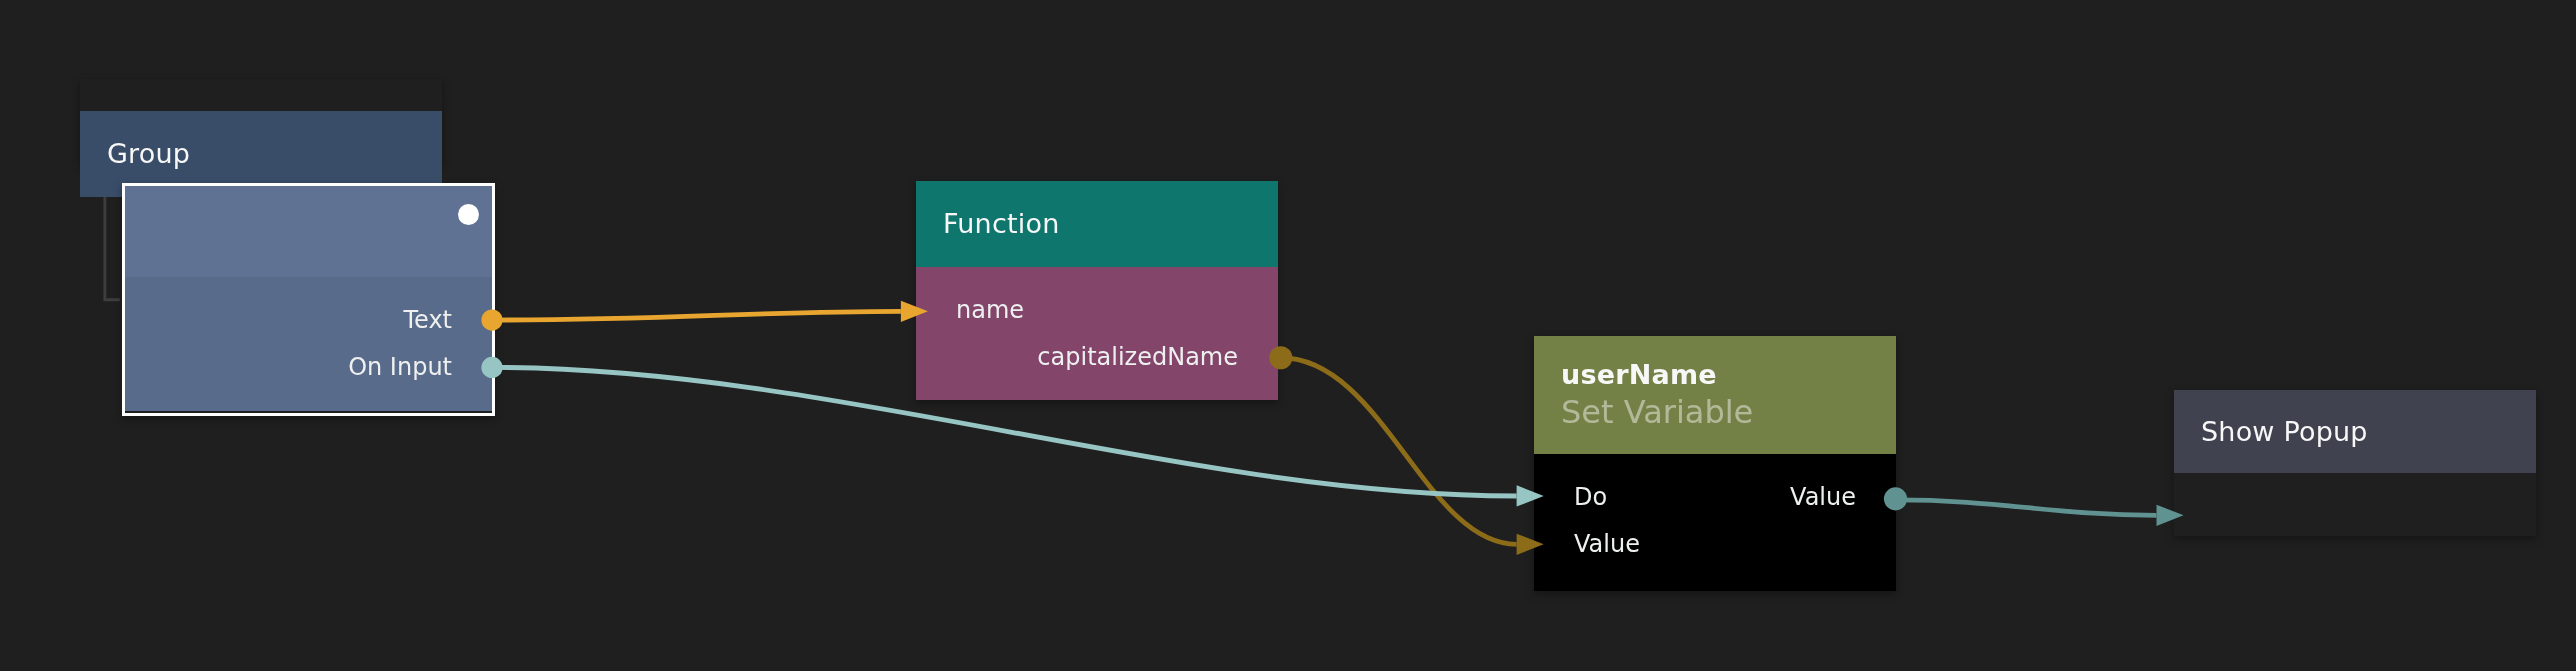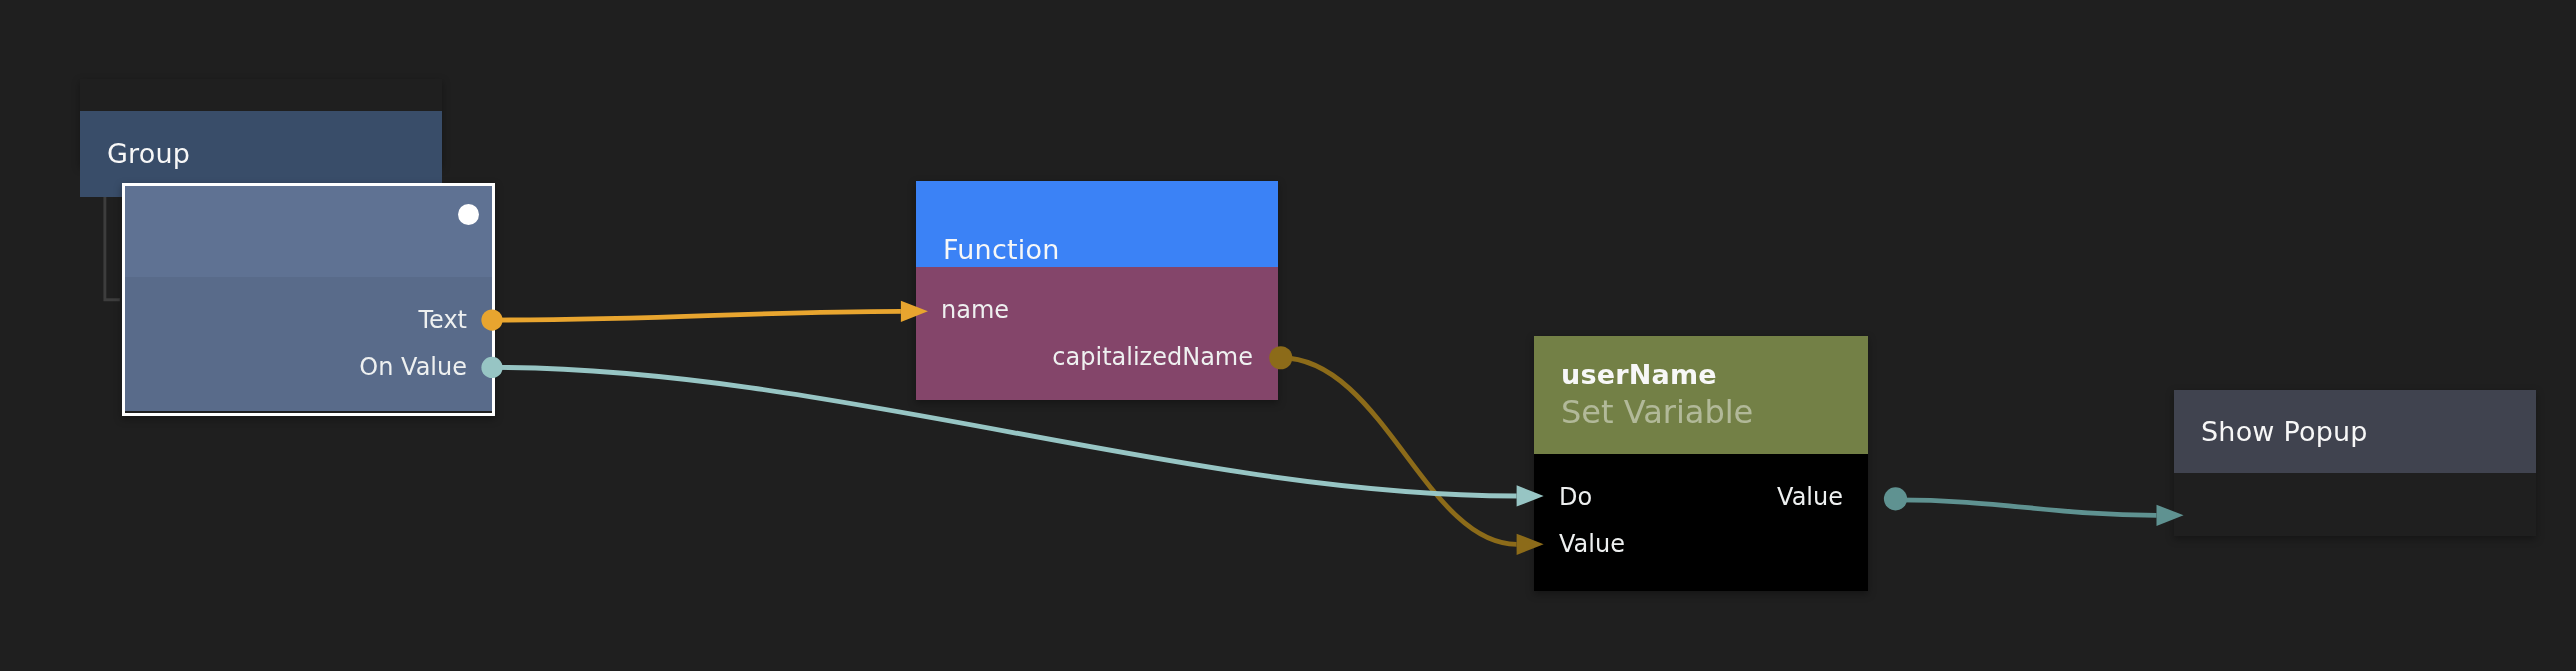--- a/index.html
+++ b/index.html
@@ -53,21 +53,21 @@
     white-space: nowrap;
   }
   .node-body {
     box-sizing: border-box;
     padding-top: 19.3px;
   }
   .port-row {
     height: 47px;
     display: flex;
     align-items: center;
-    padding: 0 25px;
+    padding: 0 40px;
   }
   .port-row.out { justify-content: flex-end; }
   .port-row.both { justify-content: space-between; }
   .port-label {
     font-size: 24px;
     color: #eef0f0;
     white-space: nowrap;
   }
   .status-dot {
     position: absolute;
@@ -98,40 +98,40 @@
 
   <div class="node selected" style="left:122px; top:183px; width:373px; height:233px;">
     <div class="node-header" style="height: 91px; background: rgb(95, 114, 147);">
       <span class="status-dot"></span>
     </div>
     <div class="node-body" style="height: 134px; background: rgb(89, 107, 138);">
       <div class="port-row out">
         <span class="port-label">Text</span>
       </div>
       <div class="port-row out">
-        <span class="port-label">On Value</span>
+        <span class="port-label">On Input</span>
       </div>
     </div>
   </div>
 
   <div class="node" style="left:916px; top:181px; width:362px; height:219px;">
-    <div class="node-header" style="height: 86px; background: #3b82f6; justify-content: flex-end;">
+    <div class="node-header" style="height: 86px; background: #0f766e;">
       <span class="node-title">Function</span>
     </div>
     <div class="node-body" style="height: 133px; background: rgb(132, 69, 106);">
       <div class="port-row">
         <span class="port-label">name</span>
       </div>
       <div class="port-row out">
         <span class="port-label">capitalizedName</span>
       </div>
     </div>
   </div>
 
-  <div class="node" style="left:1534px; top:336px; width:334px; height:255px;">
+  <div class="node" style="left:1534px; top:336px; width:362px; height:255px;">
     <div class="node-header" style="height: 118px; background: rgb(115, 128, 70);">
       <span class="node-title strong">userName</span>
       <span class="node-subtitle">Set Variable</span>
     </div>
     <div class="node-body" style="height: 137px; background: #000000;">
       <div class="port-row both">
         <span class="port-label">Do</span>
         <span class="port-label">Value</span>
       </div>
       <div class="port-row">

